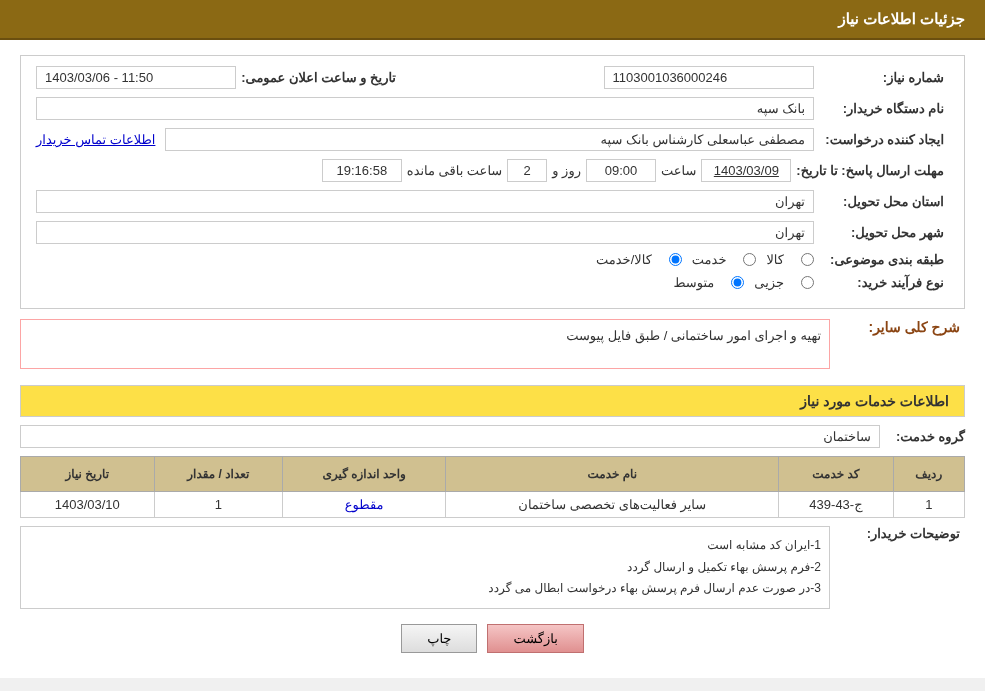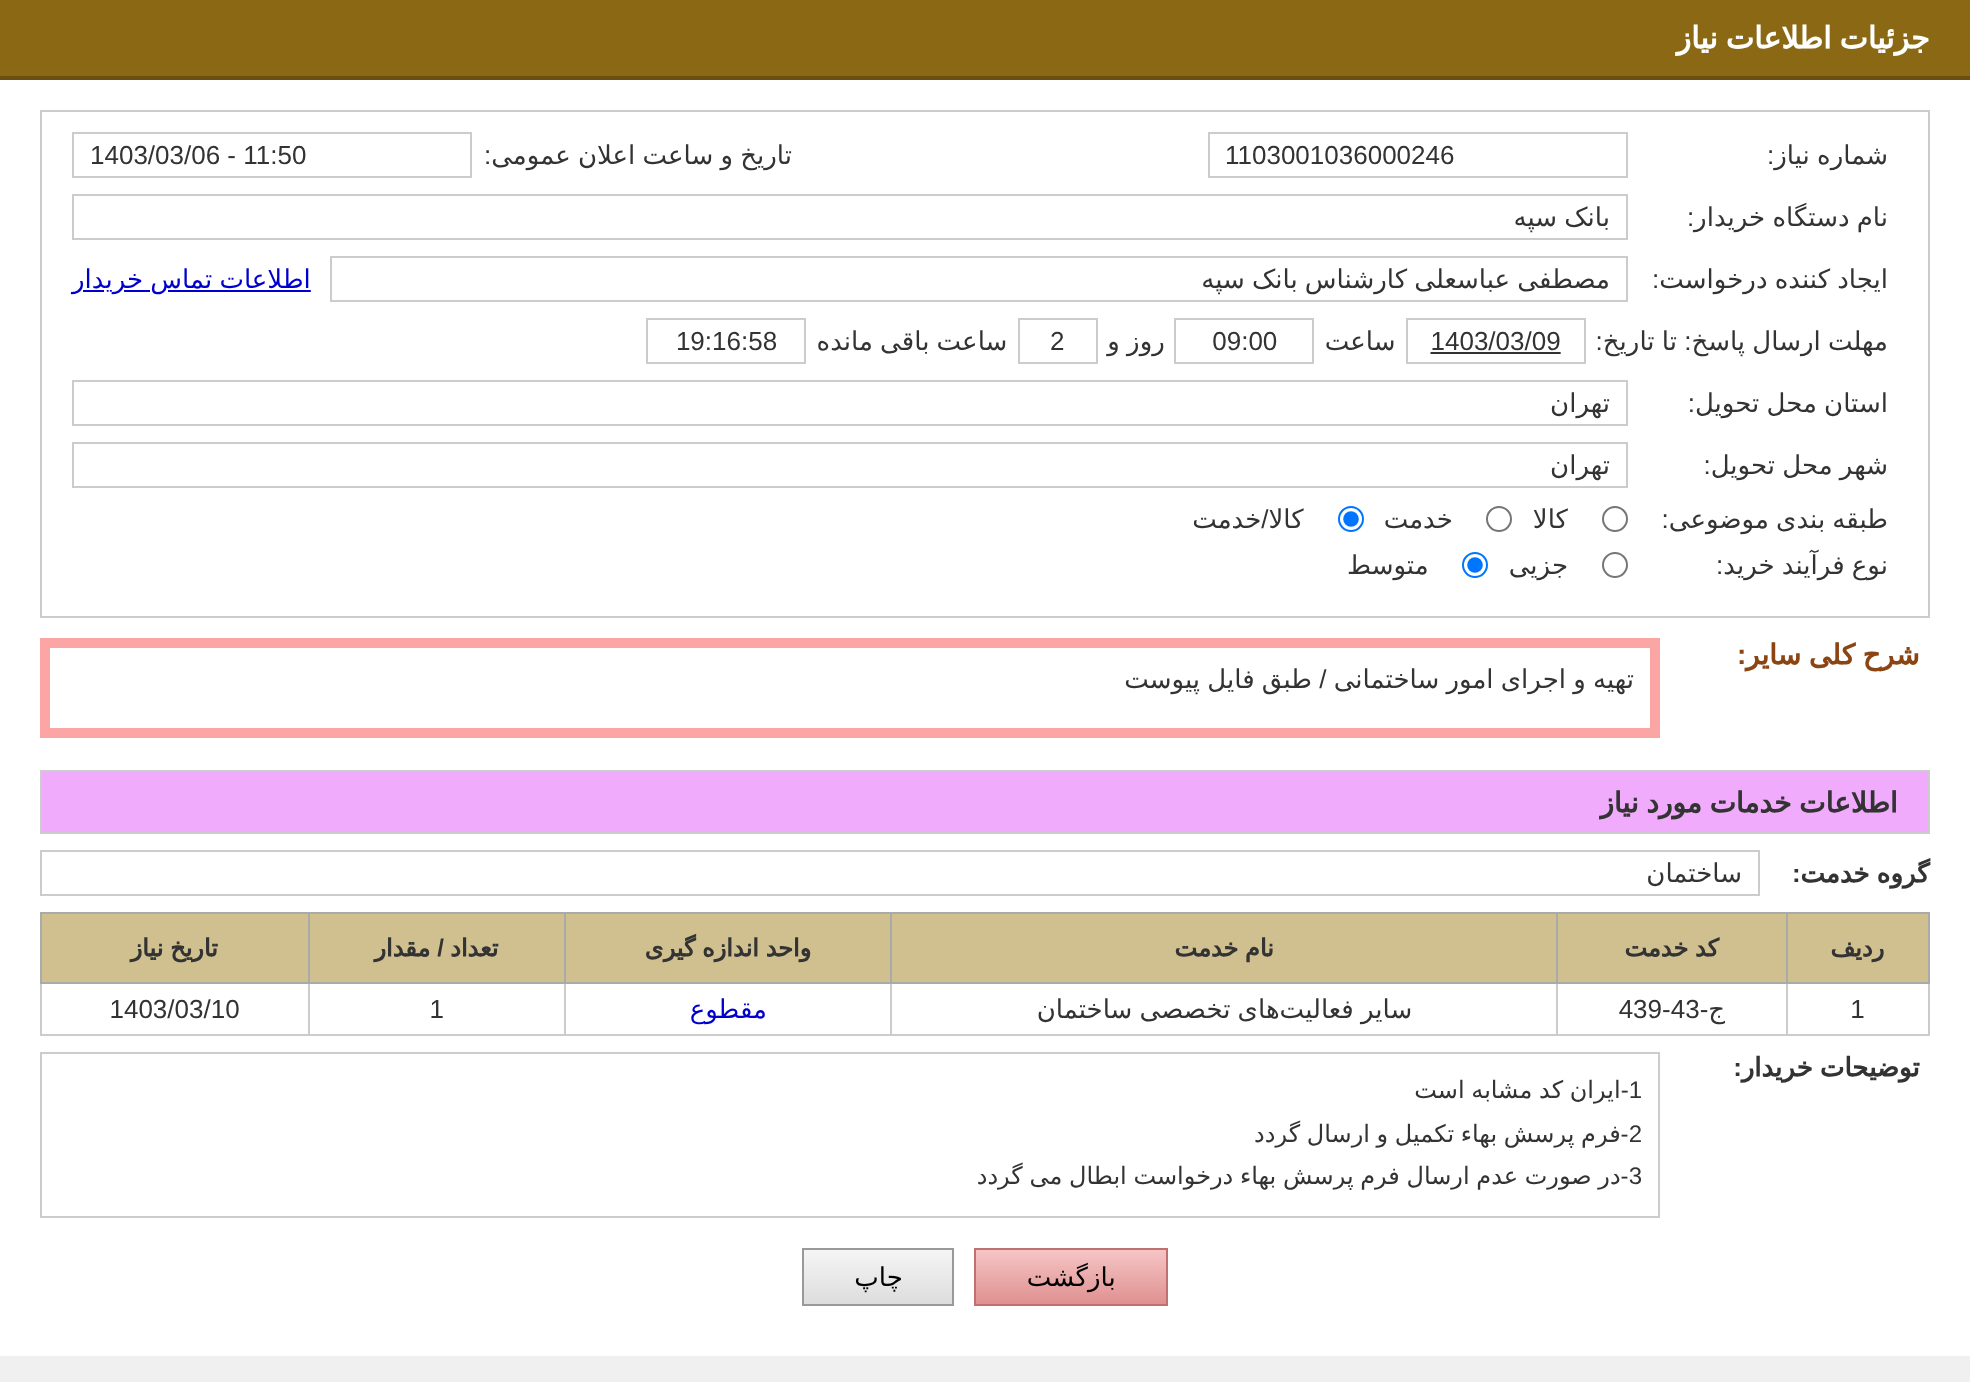--- a/index.html
+++ b/index.html
@@ -34,21 +34,21 @@
       padding: 10px 15px;
       margin-bottom: 10px;
     }
     .form-row {
       display: flex;
       align-items: center;
       margin-bottom: 8px;
       gap: 5px;
     }
     .form-label {
-      font-weight: normal;
+      font-weight: bold;
       white-space: nowrap;
       min-width: 130px;
       text-align: right;
       padding-right: 5px;
       color: #333;
     }
     .form-value {
       border: 1px solid #ccc;
       padding: 3px 8px;
       background: #fff;
@@ -77,21 +77,21 @@
       display: flex;
       align-items: center;
       gap: 17px;
     }
     .note-text {
       font-size: 12px;
       color: #333;
     }
     
     .section-title-bar {
-      background: #f0abfc;
+      background: #fde047;
       border: 1px solid #ccc;
       padding: 7px 15px;
       font-weight: bold;
       font-size: 14px;
       color: #333;
       margin-bottom: 8px;
       text-align: right;
     }
     
     .data-table {
@@ -113,21 +113,21 @@
       text-align: center;
       background: #fff;
     }
     .data-table td.blue-link {
       color: #0000cc;
     }
     .watermark-container {
       position: relative;
     }
     .description-box {
-      border: 5px solid #fca5a5;
+      border: 1px solid #fca5a5;
       padding: 8px;
       background: #fff;
       min-height: 50px;
       text-align: right;
       margin-bottom: 8px;
     }
     .buyer-notes-box {
       border: 1px solid #ccc;
       padding: 8px;
       background: #fff;

